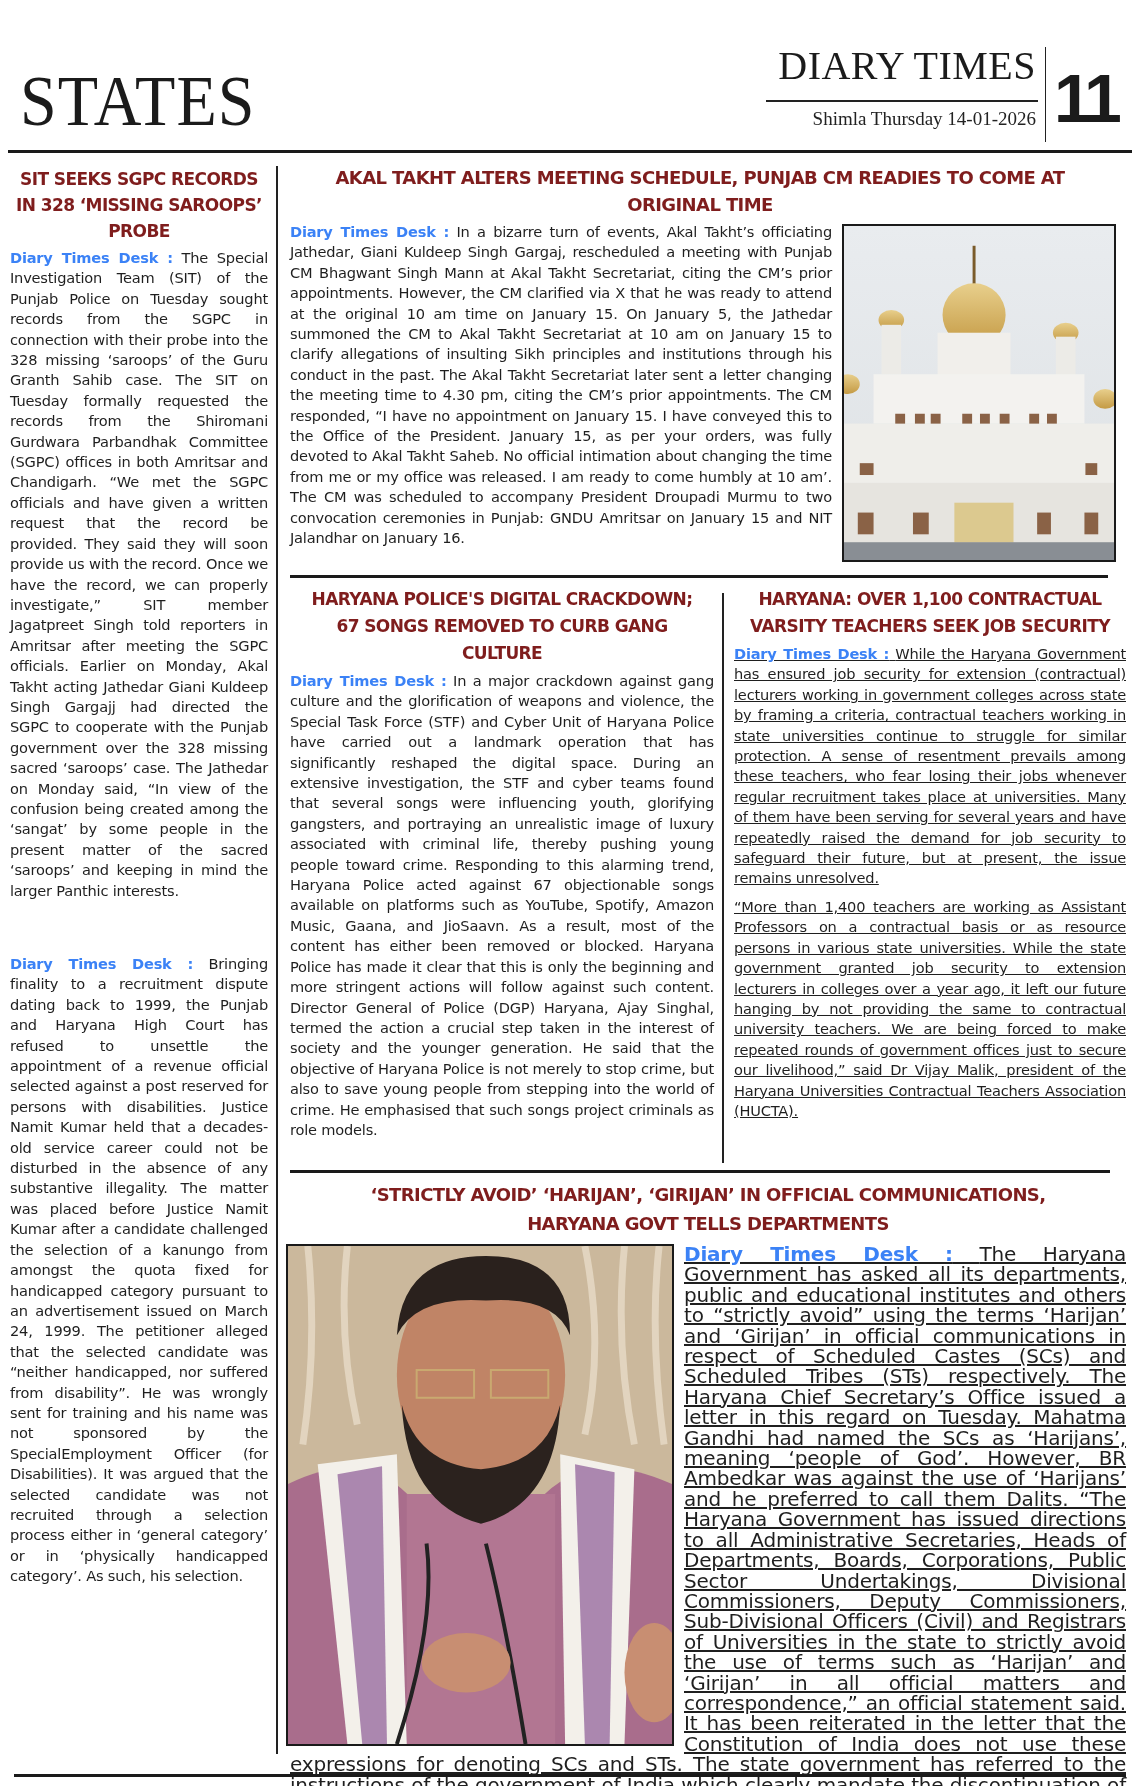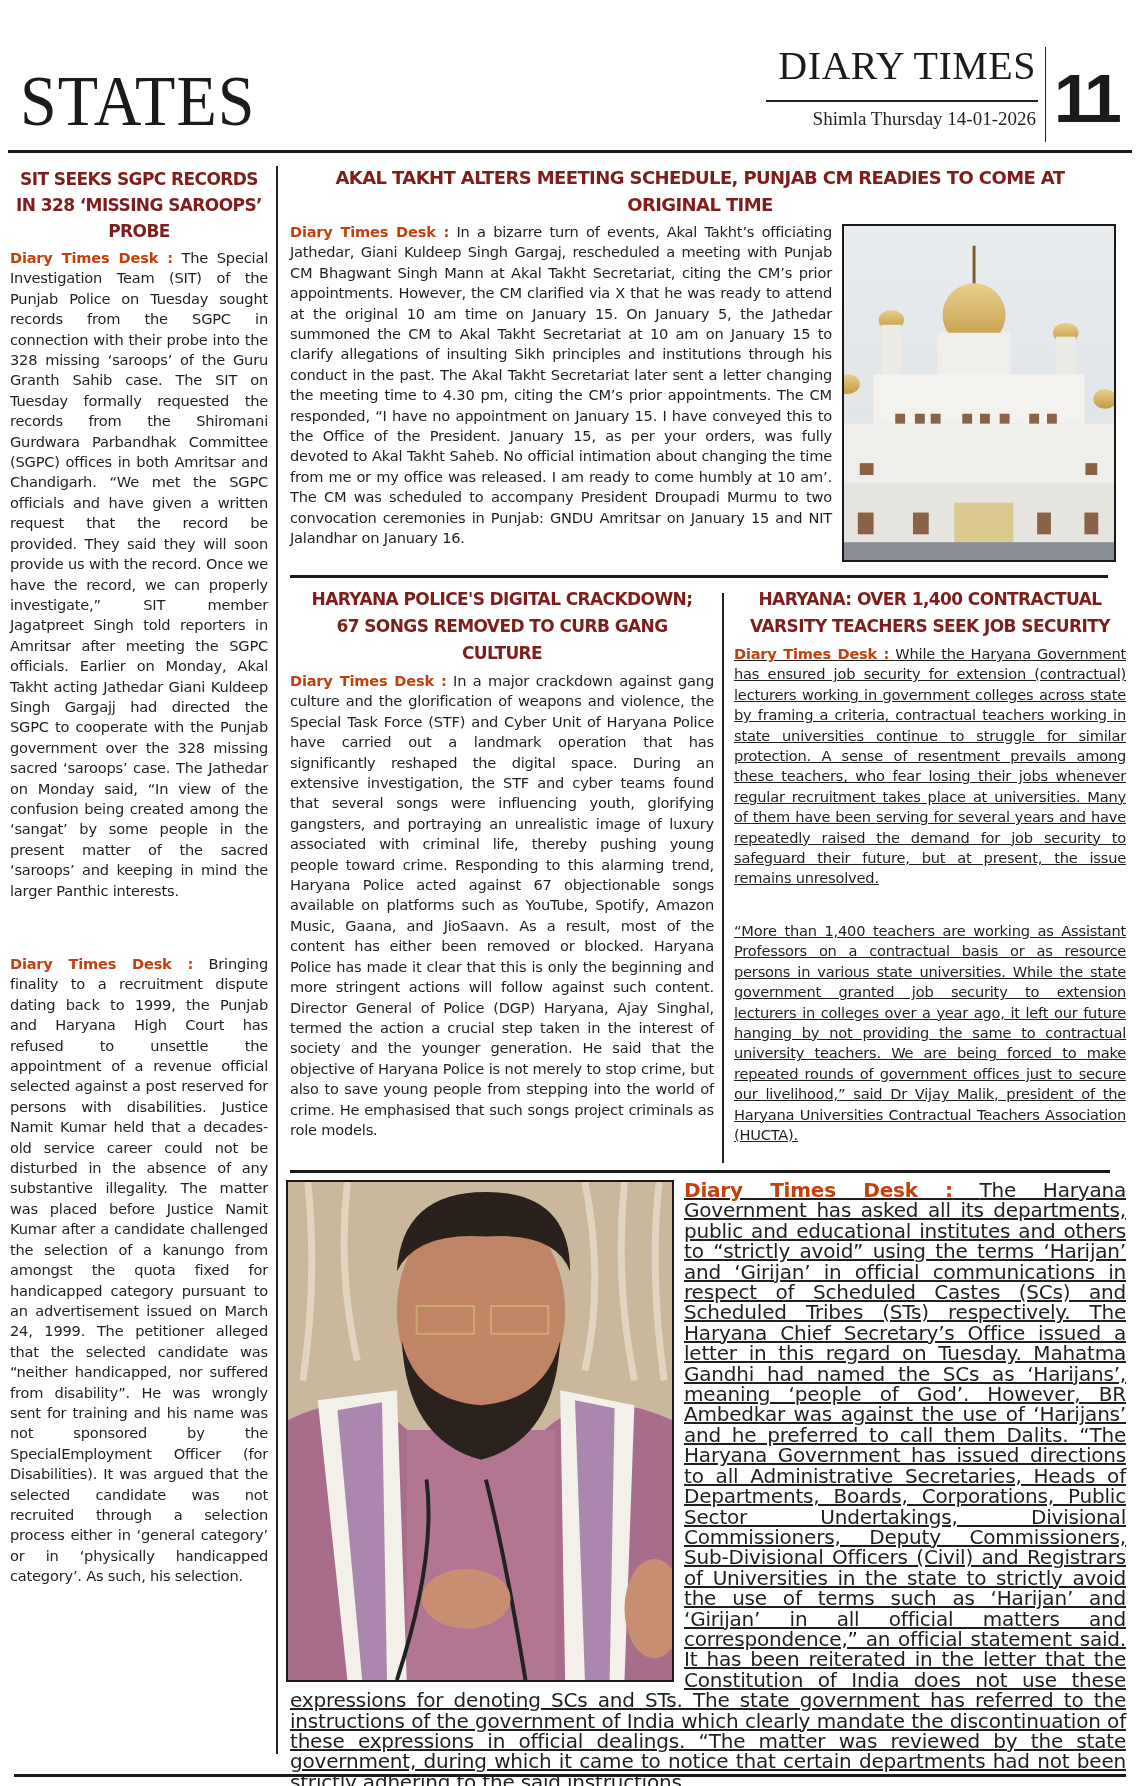--- a/index.html
+++ b/index.html
@@ -38,22 +38,22 @@
 
   
   .headline {
     font-family: "DejaVu Sans", sans-serif; font-weight: bold; text-align: center;
     color: #7f1d1d; letter-spacing: -0.6px;
   }
   .body {
     font-family: "DejaVu Sans", sans-serif; text-align: justify; color: #1f1f1f;
     letter-spacing: -0.2px;
   }
-  .body b { font-weight: bold; color: #c2410c; }
-  .body p + p { margin-top: 32px; }
+  .body b { font-weight: bold; color: #3b82f6; }
+  .body p + p { margin-top: 8px; }
 
   
   .photo { border: 2px solid #1a1a1a; overflow: hidden; }
   .photo svg { display: block; width: 100%; height: 100%; }
 </style>
 </head>
 <body>
 
 <div class="abs section-title">STATES</div>
 <div class="abs paper-name">DIARY TIMES</div>
@@ -139,29 +139,30 @@
 
 <article class="abs" style="left:290px; top:586px; width:424px;">
   <h2 class="headline" style="font-size:17px; line-height:27px; margin-bottom:4px; padding:0 10px;">HARYANA POLICE'S DIGITAL CRACKDOWN; 67 SONGS REMOVED TO CURB GANG CULTURE</h2>
   <div class="body" style="font-size:14.6px; line-height:20.4px;">
     <b>Diary Times Desk :</b>
     <span>In a major crackdown against gang culture and the glorification of weapons and violence, the Special Task Force (STF) and Cyber Unit of Haryana Police have carried out a landmark operation that has significantly reshaped the digital space. During an extensive investigation, the STF and cyber teams found that several songs were influencing youth, glorifying gangsters, and portraying an unrealistic image of luxury associated with criminal life, thereby pushing young people toward crime. Responding to this alarming trend, Haryana Police acted against 67 objectionable songs available on platforms such as YouTube, Spotify, Amazon Music, Gaana, and JioSaavn. As a result, most of the content has either been removed or blocked. Haryana Police has made it clear that this is only the beginning and more stringent actions will follow against such content. Director General of Police (DGP) Haryana, Ajay Singhal, termed the action a crucial step taken in the interest of society and the younger generation. He said that the objective of Haryana Police is not merely to stop crime, but also to save young people from stepping into the world of crime. He emphasised that such songs project criminals as role models.</span>
   </div>
 </article>
 
 <article class="abs" style="left:734px; top:586px; width:392px;">
-  <h2 class="headline" style="font-size:17px; line-height:27px; margin-bottom:4px;">HARYANA: OVER 1,400 CONTRACTUAL VARSITY TEACHERS SEEK JOB SECURITY</h2>
+  <h2 class="headline" style="font-size:17px; line-height:27px; margin-bottom:4px;">HARYANA: OVER 1,100 CONTRACTUAL VARSITY TEACHERS SEEK JOB SECURITY</h2>
   <div class="body" style="font-size:14.6px; line-height:20.4px;text-decoration:underline;">
     <p><b>Diary Times Desk :</b>
     <span>While the Haryana Government has ensured job security for extension (contractual) lecturers working in government colleges across state by framing a criteria, contractual teachers working in state universities continue to struggle for similar protection. A sense of resentment prevails among these teachers, who fear losing their jobs whenever regular recruitment takes place at universities. Many of them have been serving for several years and have repeatedly raised the demand for job security to safeguard their future, but at present, the issue remains unresolved.</span></p>
     <p>“More than 1,400 teachers are working as Assistant Professors on a contractual basis or as resource persons in various state universities. While the state government granted job security to extension lecturers in colleges over a year ago, it left our future hanging by not providing the same to contractual university teachers. We are being forced to make repeated rounds of government offices just to secure our livelihood,” said Dr Vijay Malik, president of the Haryana Universities Contractual Teachers Association (HUCTA).</p>
   </div>
 </article>
 
 <article class="abs" style="left:290px; top:1180px; width:836px;">
+  <h2 class="headline" style="font-size:18px; line-height:29px; margin-bottom:6px; padding:0 50px;">‘STRICTLY AVOID’ ‘HARIJAN’, ‘GIRIJAN’ IN OFFICIAL COMMUNICATIONS, HARYANA GOVT TELLS DEPARTMENTS</h2>
   <div class="photo" style="float:left; width:388px; height:502px; margin:0 10px 0 -4px;" title="Politician with glasses and beard speaking at microphone">
     <svg viewBox="0 0 388 502" preserveAspectRatio="none">
       <rect width="388" height="502" fill="#cbb89c"></rect>
       <g stroke="#e8dcc8" stroke-width="7" fill="none" opacity="0.8">
         <path d="M20 0 Q30 100 15 200"></path>
           <path d="M60 0 Q50 90 70 180"></path>
           <path d="M300 0 Q320 100 300 190"></path>
         <path d="M340 0 Q330 100 350 200"></path>
           <path d="M375 0 Q365 90 380 200"></path>
       </g>

